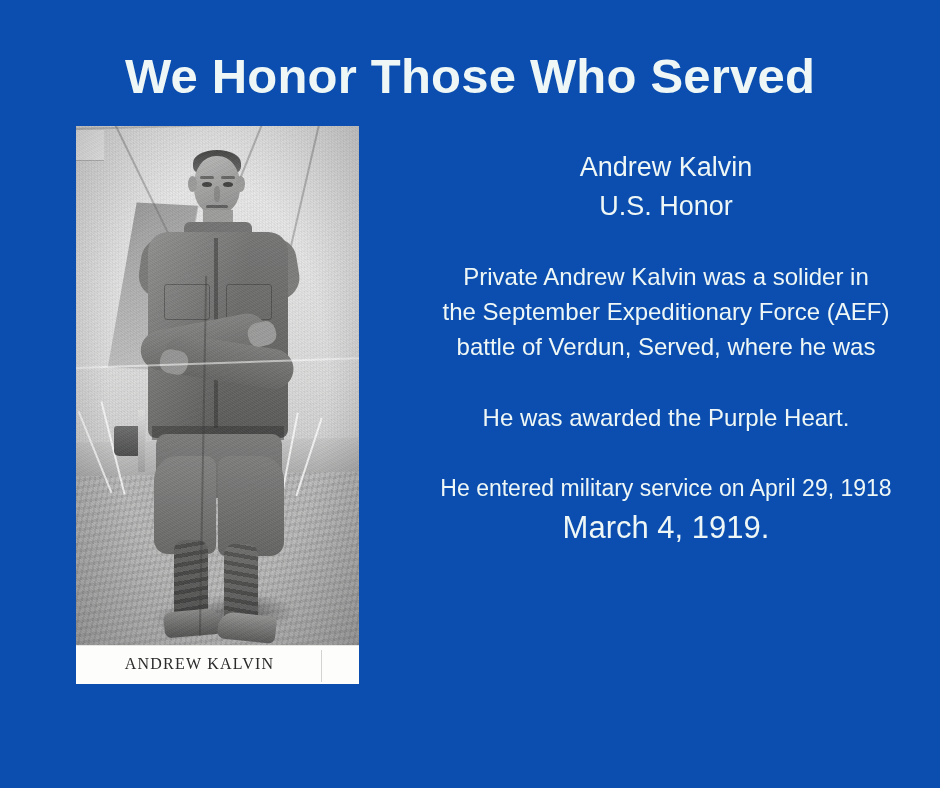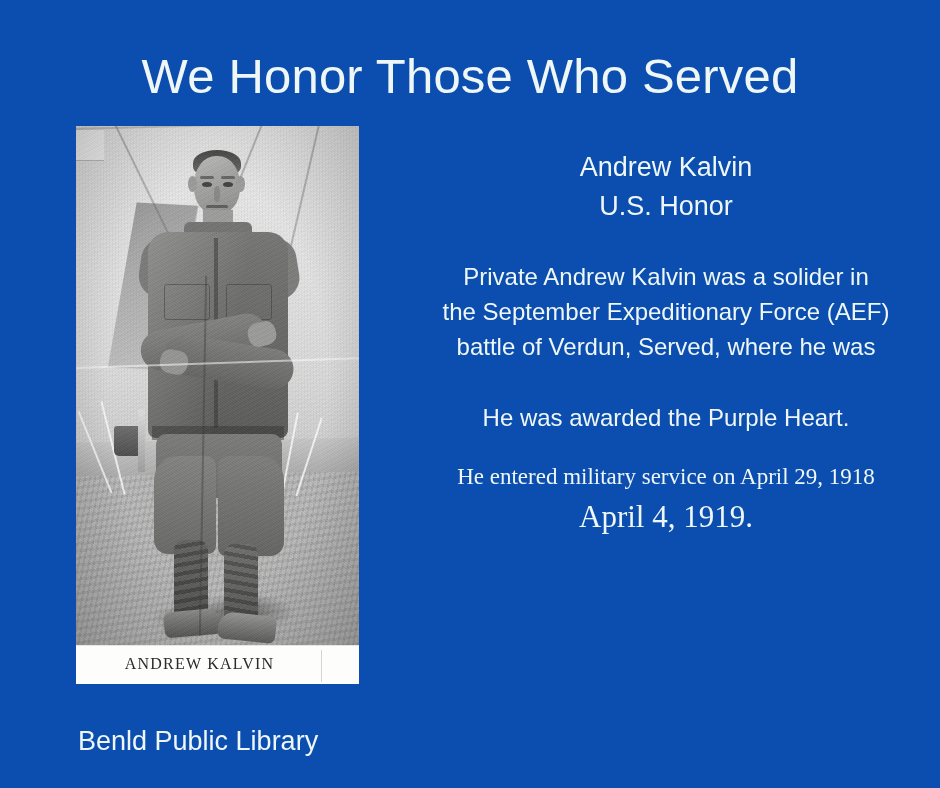--- a/index.html
+++ b/index.html
@@ -21,21 +21,21 @@
 
   
   .poster-title {
     position: absolute;
     left: 0;
     top: 48px;
     width: 940px;
     text-align: center;
     color: #eef7f5;
     font-size: 49px;
-    font-weight: 400;
+    font-weight: 700;
     letter-spacing: 0.2px;
     line-height: 1.15;
     white-space: nowrap;
   }
 
   
   .photo-frame {
     position: absolute;
     left: 76px;
     top: 126px;
@@ -340,24 +340,23 @@
   .body-line { display: block; white-space: nowrap; }
 
   .award-block {
     margin-top: 36px;
     font-size: 24px;
     line-height: 1.46;
     white-space: nowrap;
   }
 
   .service-block {
-    margin-top: 25px;
+    margin-top: 36px;
     font-size: 23px;
     line-height: 1.48;
-    font-family: Liberation Serif, serif;
   }
   .service-line { display: block; white-space: nowrap; }
   .service-date {
     display: block;
     font-size: 31px;
     line-height: 1.30;
     margin-top: 3px;
     white-space: nowrap;
   }
 
@@ -454,19 +453,18 @@
     <div class="body-block">
       <span class="body-line">Private Andrew Kalvin was a solider in</span>
       <span class="body-line">the September Expeditionary Force (AEF)</span>
       <span class="body-line">battle of Verdun, Served, where he was</span>
     </div>
 
     <div class="award-block">He was awarded the Purple Heart.</div>
 
     <div class="service-block">
       <span class="service-line">He entered military service on April 29, 1918</span>
-      <span class="service-date">April 4, 1919.</span>
+      <span class="service-date">March 4, 1919.</span>
     </div>
   </div>
 
-  <div class="footer-credit">Benld Public Library</div>
 
 </div>
 
 </body></html>

